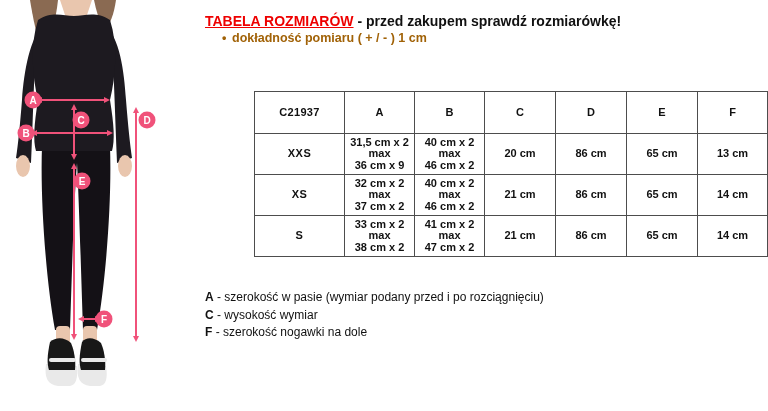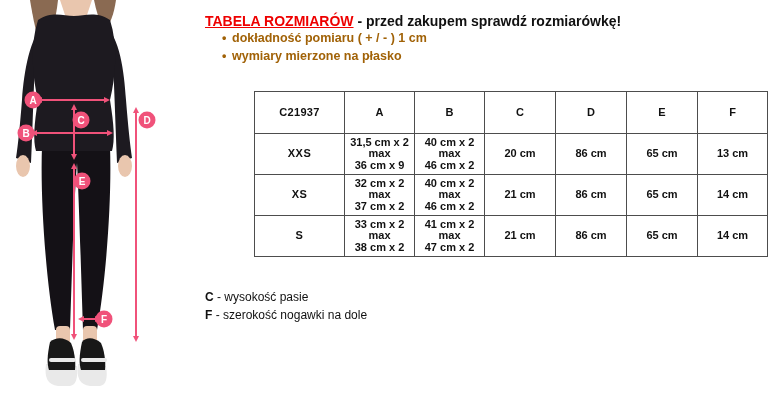--- a/index.html
+++ b/index.html
@@ -129,21 +129,20 @@
   <g class="badge">
     <circle cx="104" cy="319" r="8.5"></circle>
       <text x="104" y="322.5">F</text>
   </g>
 </svg>
 
 <div class="hdr"><span class="hl">TABELA ROZMIARÓW</span><span> - przed zakupem sprawdź rozmiarówkę!</span></div>
 
 <div class="bullets">
   <div class="row"><span class="dot">•</span><span>dokładność pomiaru ( + / - ) 1 cm</span></div>
-  <div class="row"><span class="dot">•</span><span>wymiary mierzone na płasko</span></div>
 </div>
 
 <table class="size">
   <colgroup>
       <col style="width:90px">
       <col style="width:70px">
       <col style="width:70px">
       <col style="width:71px">
       <col style="width:71px">
       <col style="width:71px">
@@ -207,15 +206,16 @@
     </td>
     <td>21 cm</td>
     <td>86 cm</td>
     <td>65 cm</td>
     <td>14 cm</td>
   </tr>
   </tbody>
 </table>
 
 <div class="legend">
-  <div class="lline"><b>C</b><span> - wysokość pasie</span></div>
+  <div class="lline"><b>A</b><span> - szerokość w pasie (wymiar podany przed i po rozciągnięciu)</span></div>
+  <div class="lline"><b>C</b><span> - wysokość wymiar</span></div>
   <div class="lline"><b>F</b><span> - szerokość nogawki na dole</span></div>
 </div>
 
 </body></html>

